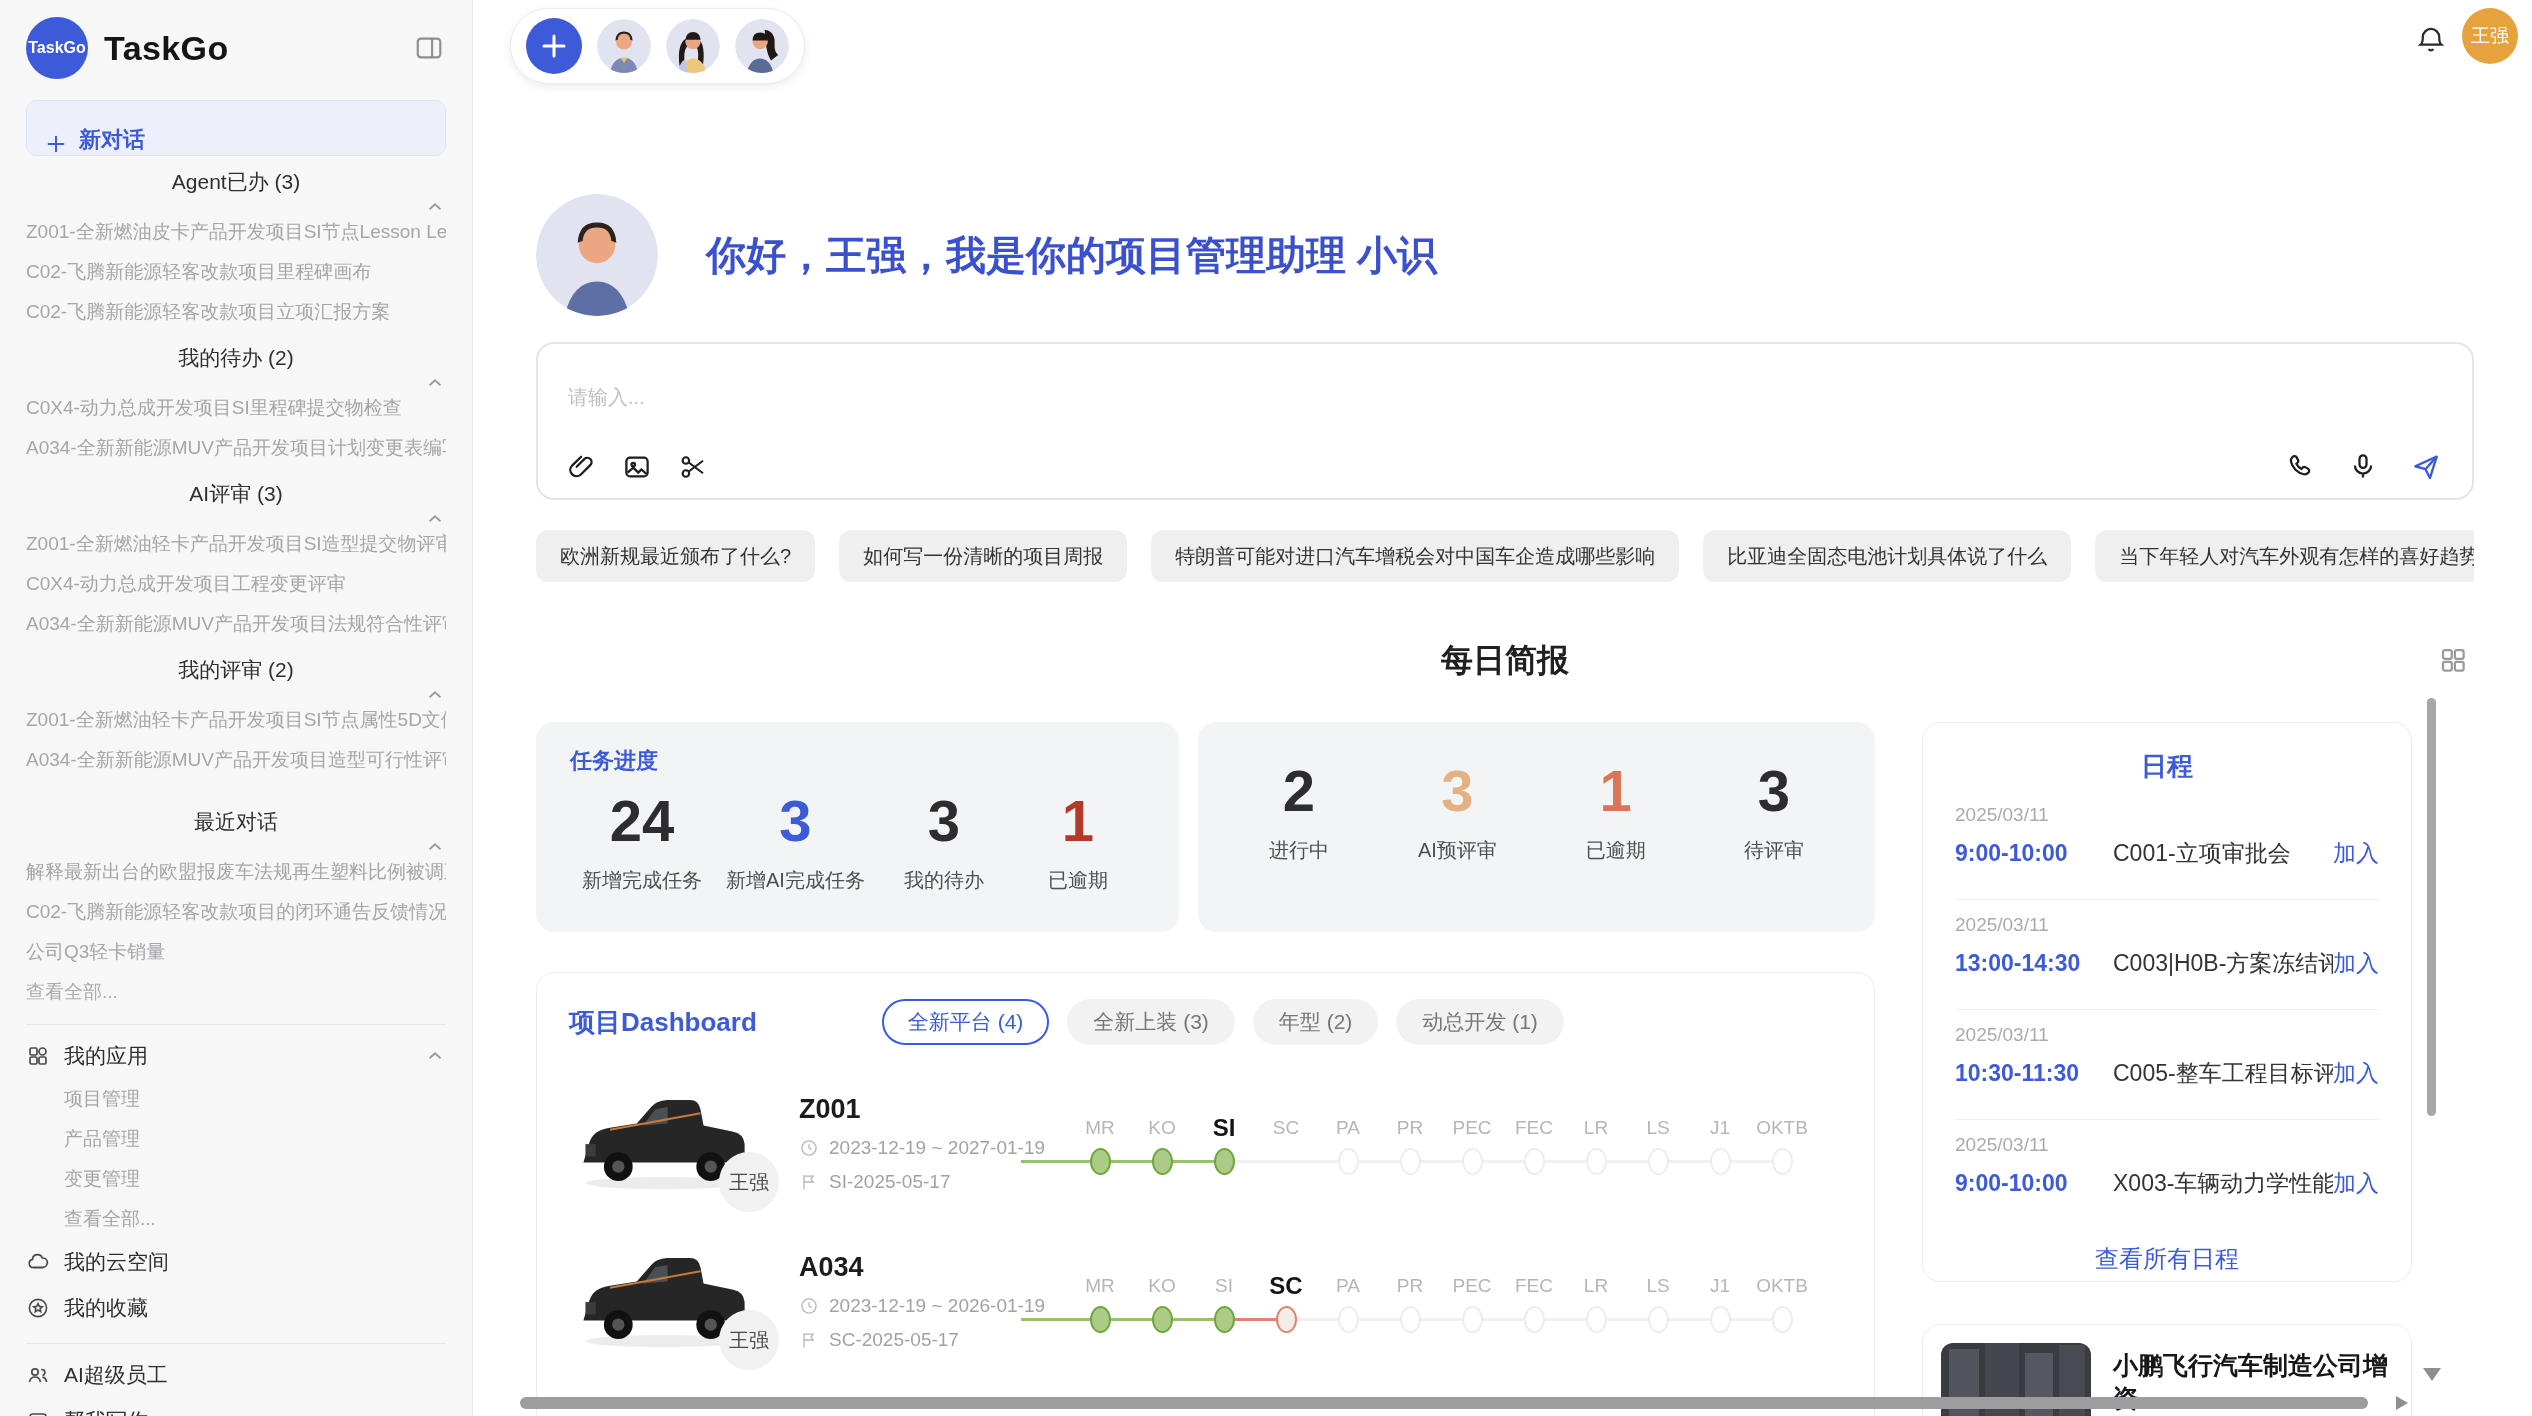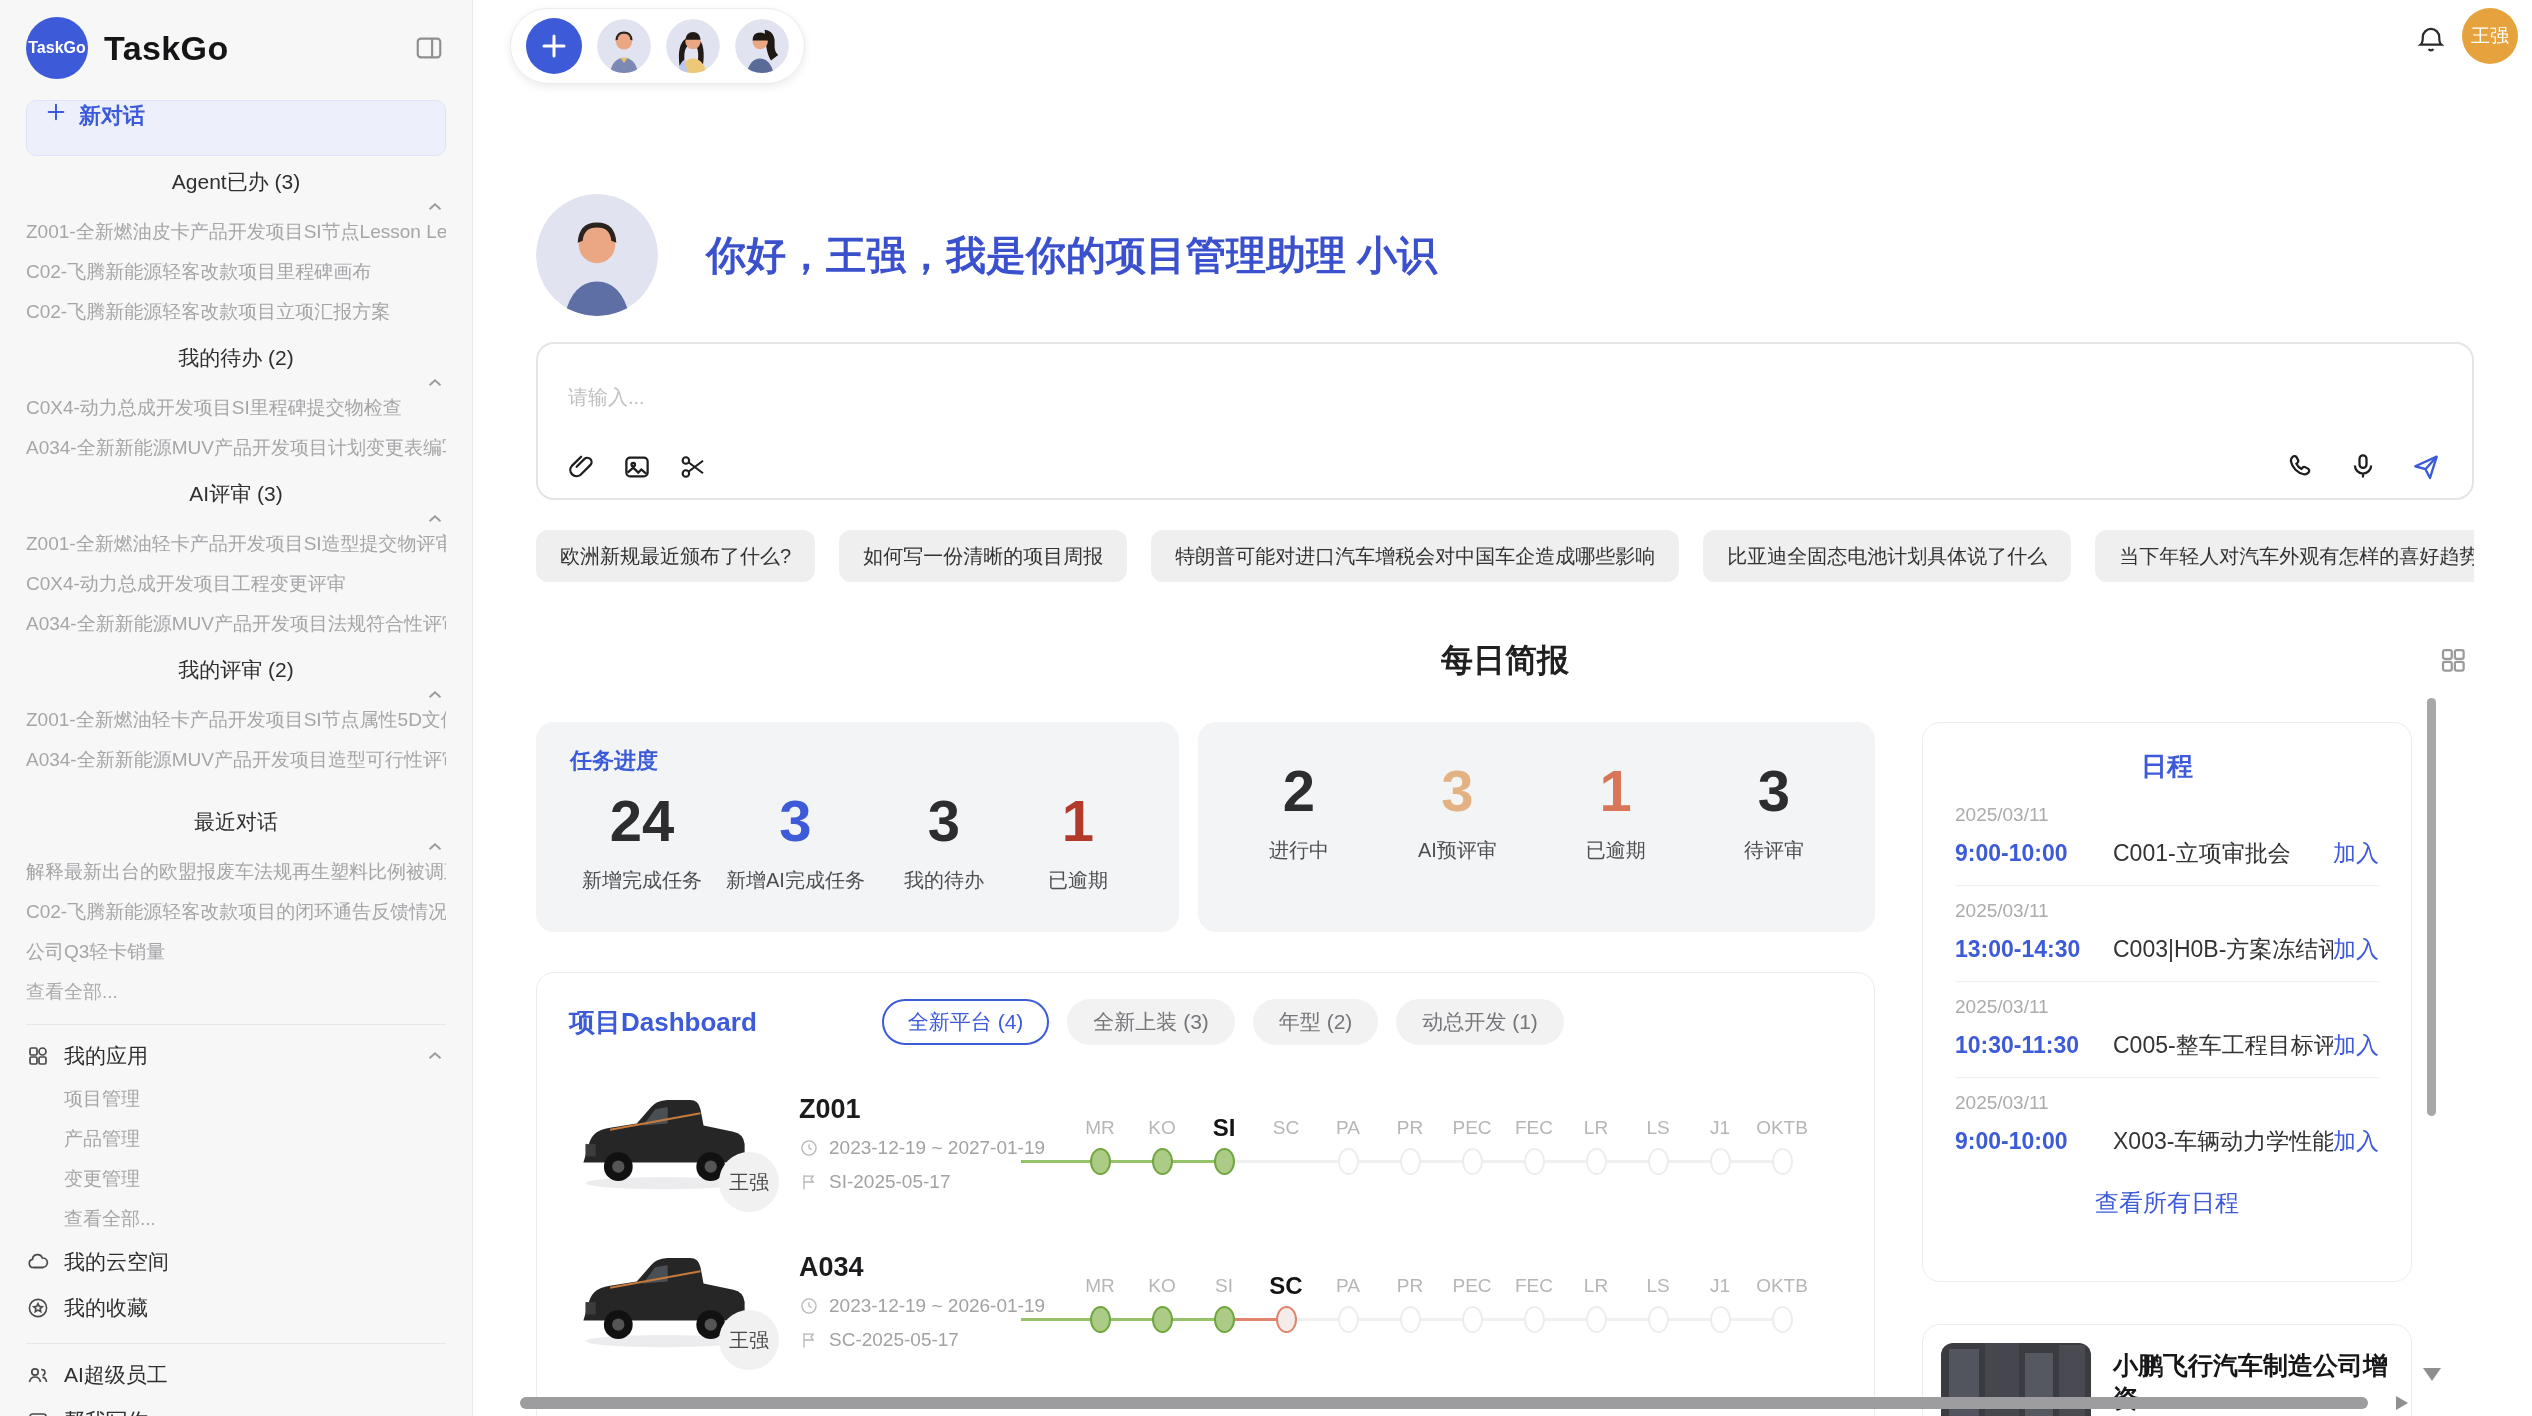--- a/index.html
+++ b/index.html
@@ -9,21 +9,21 @@
 
   
   .sidebar{position:absolute;left:0;top:0;width:473px;height:100%;background:#f7f7f8;
            border-right:1px solid #eaeaec;box-sizing:border-box;padding:16px 26px 0 26px;overflow:hidden;}
   .side-head{display:flex;align-items:center;height:64px;}
   .logo{width:62px;height:62px;border-radius:50%;background:#3d5bd8;color:#fff;display:flex;flex:none;
         flex-direction:row;align-items:center;justify-content:center;font-size:16px;line-height:1.12;font-weight:600;}
   .app-title{margin-left:16px;font-size:34px;font-weight:700;color:#151517;letter-spacing:.4px;}
   .collapse-btn{margin-left:auto;background:none;border:none;padding:2px;cursor:pointer;line-height:0;}
   .new-chat{margin-top:20px;width:100%;height:56px;border-radius:10px;background:#edf0fb;border:1px solid #dde3f8;
-            display:flex;align-items:flex-start;gap:12px;padding:0 18px;font-size:22px;color:#3d5bd8;font-weight:600;
+            display:flex;align-items:flex-end;gap:12px;padding:0 18px;font-size:22px;color:#3d5bd8;font-weight:600;
             cursor:pointer;box-sizing:border-box;}
   .group-head{display:flex;align-items:center;height:44px;margin-top:12px;cursor:pointer;flex-direction:column;}
   .group-label{font-size:21px;color:#2f2f31;}
   .chev{margin-left:auto;line-height:0;}
   .side-item{height:40px;line-height:40px;font-size:19px;color:#a6a6a8;white-space:nowrap;overflow:hidden;cursor:pointer;}
   .view-all{color:#ababad;}
   .divider{border-top:1px solid #e7e7e9;margin:12px 0 8px;}
   .app-row{display:flex;align-items:center;height:46px;gap:14px;font-size:21px;color:#2f2f31;cursor:pointer;}
   .app-row .chev{margin-left:auto;}
   .sub-item{padding-left:38px;height:40px;line-height:40px;font-size:19px;color:#a6a6a8;white-space:nowrap;overflow:hidden;cursor:pointer;}
@@ -100,21 +100,21 @@
   .ms-label{display:block;height:40px;line-height:40px;font-size:19px;color:#b6b6b8;}
   .ms-label[data-state~="current"]{color:#141414;font-weight:700;font-size:24px;}
   .ms-dot{position:relative;z-index:2;display:inline-block;width:21px;height:27px;border-radius:50%;
           border:2px solid #ededee;background:#fff;box-sizing:border-box;}
   .ms-dot[data-state~="done"]{background:#abcb87;border-color:#70a63e;}
   .ms-dot[data-state~="overdue"]{background:#f4ece8;border-color:#e0846a;}
   .ms-dot[data-state~="ghost"]{visibility:hidden;}
 
   .sched-card{background:#fff;border:1px solid #ececee;border-radius:18px;width:490px;height:560px;box-sizing:border-box;padding:22px 32px;}
   .sched-card h3{margin:4px 0 6px;text-align:center;font-size:26px;color:#3d5bd8;font-weight:600;}
-  .sched-item{padding:14px 0 16px;border-bottom:1px solid #f1f1f2;}
+  .sched-item{padding:14px 0 30px;border-bottom:1px solid #f1f1f2;}
   .sched-item.last{border-bottom:none;}
   .sched-date{font-size:19px;color:#ababad;}
   .sched-row{display:flex;align-items:center;margin-top:12px;}
   .sched-time{width:158px;font-size:23px;color:#3d5bd8;font-weight:600;flex:none;}
   .sched-name{flex:1;font-size:23px;color:#333336;white-space:nowrap;overflow:hidden;}
   .sched-join{font-size:23px;color:#3d5bd8;background:none;border:none;cursor:pointer;padding:0;}
   .sched-all{text-align:center;margin-top:14px;font-size:24px;color:#3d5bd8;cursor:pointer;}
 
   .news-card{margin-top:42px;background:#fff;border:1px solid #ececee;border-radius:18px;width:490px;height:170px;
              box-sizing:border-box;padding:18px;display:flex;gap:22px;}

